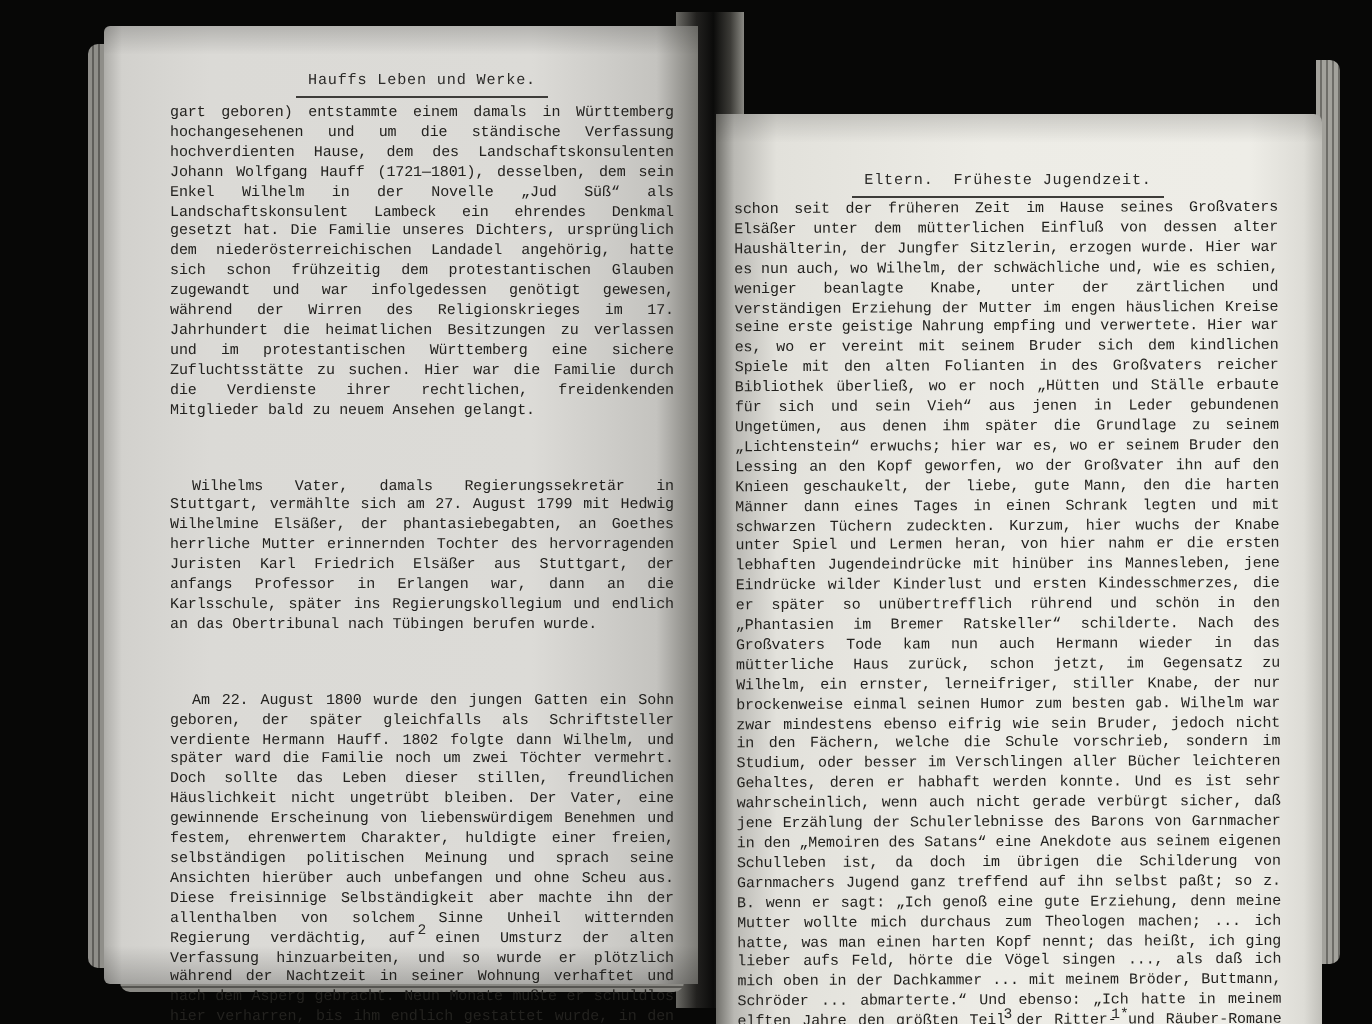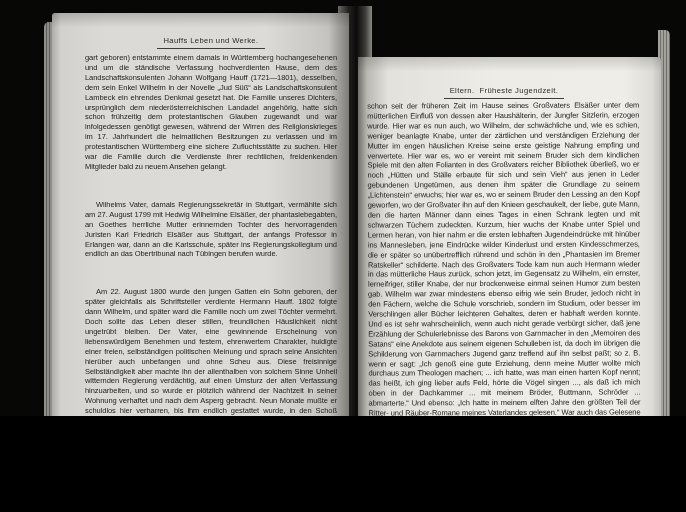--- a/index.html
+++ b/index.html
@@ -1,19 +1,19 @@
 <!DOCTYPE html>
 <html><head>
 <meta charset="utf-8">
 <style>
   html,body{margin:0;padding:0;background:#000;}
   .photo{
-    position:relative;width:686px;height:416px;overflow:hidden;
+    position:relative;width:686px;height:512px;overflow:hidden;
     background:#070706;
-    font-family:Liberation Sans, sans-serif;
+    font-family:Liberation Mono, monospace;
   }
   
   .gutter{
     position:absolute;left:338px;top:6px;width:34px;height:498px;
     background:linear-gradient(90deg,#6b6a65 0%,#22211f 30%,#0b0b0a 55%,#3c3b37 80%,#8a8983 100%);
   }
   .edge-left{
     position:absolute;left:44px;top:22px;width:11px;height:462px;border-radius:5px 0 0 5px;
     background:repeating-linear-gradient(90deg,#8f8e89 0 2px,#5f5e5a 2px 3px);
   }

